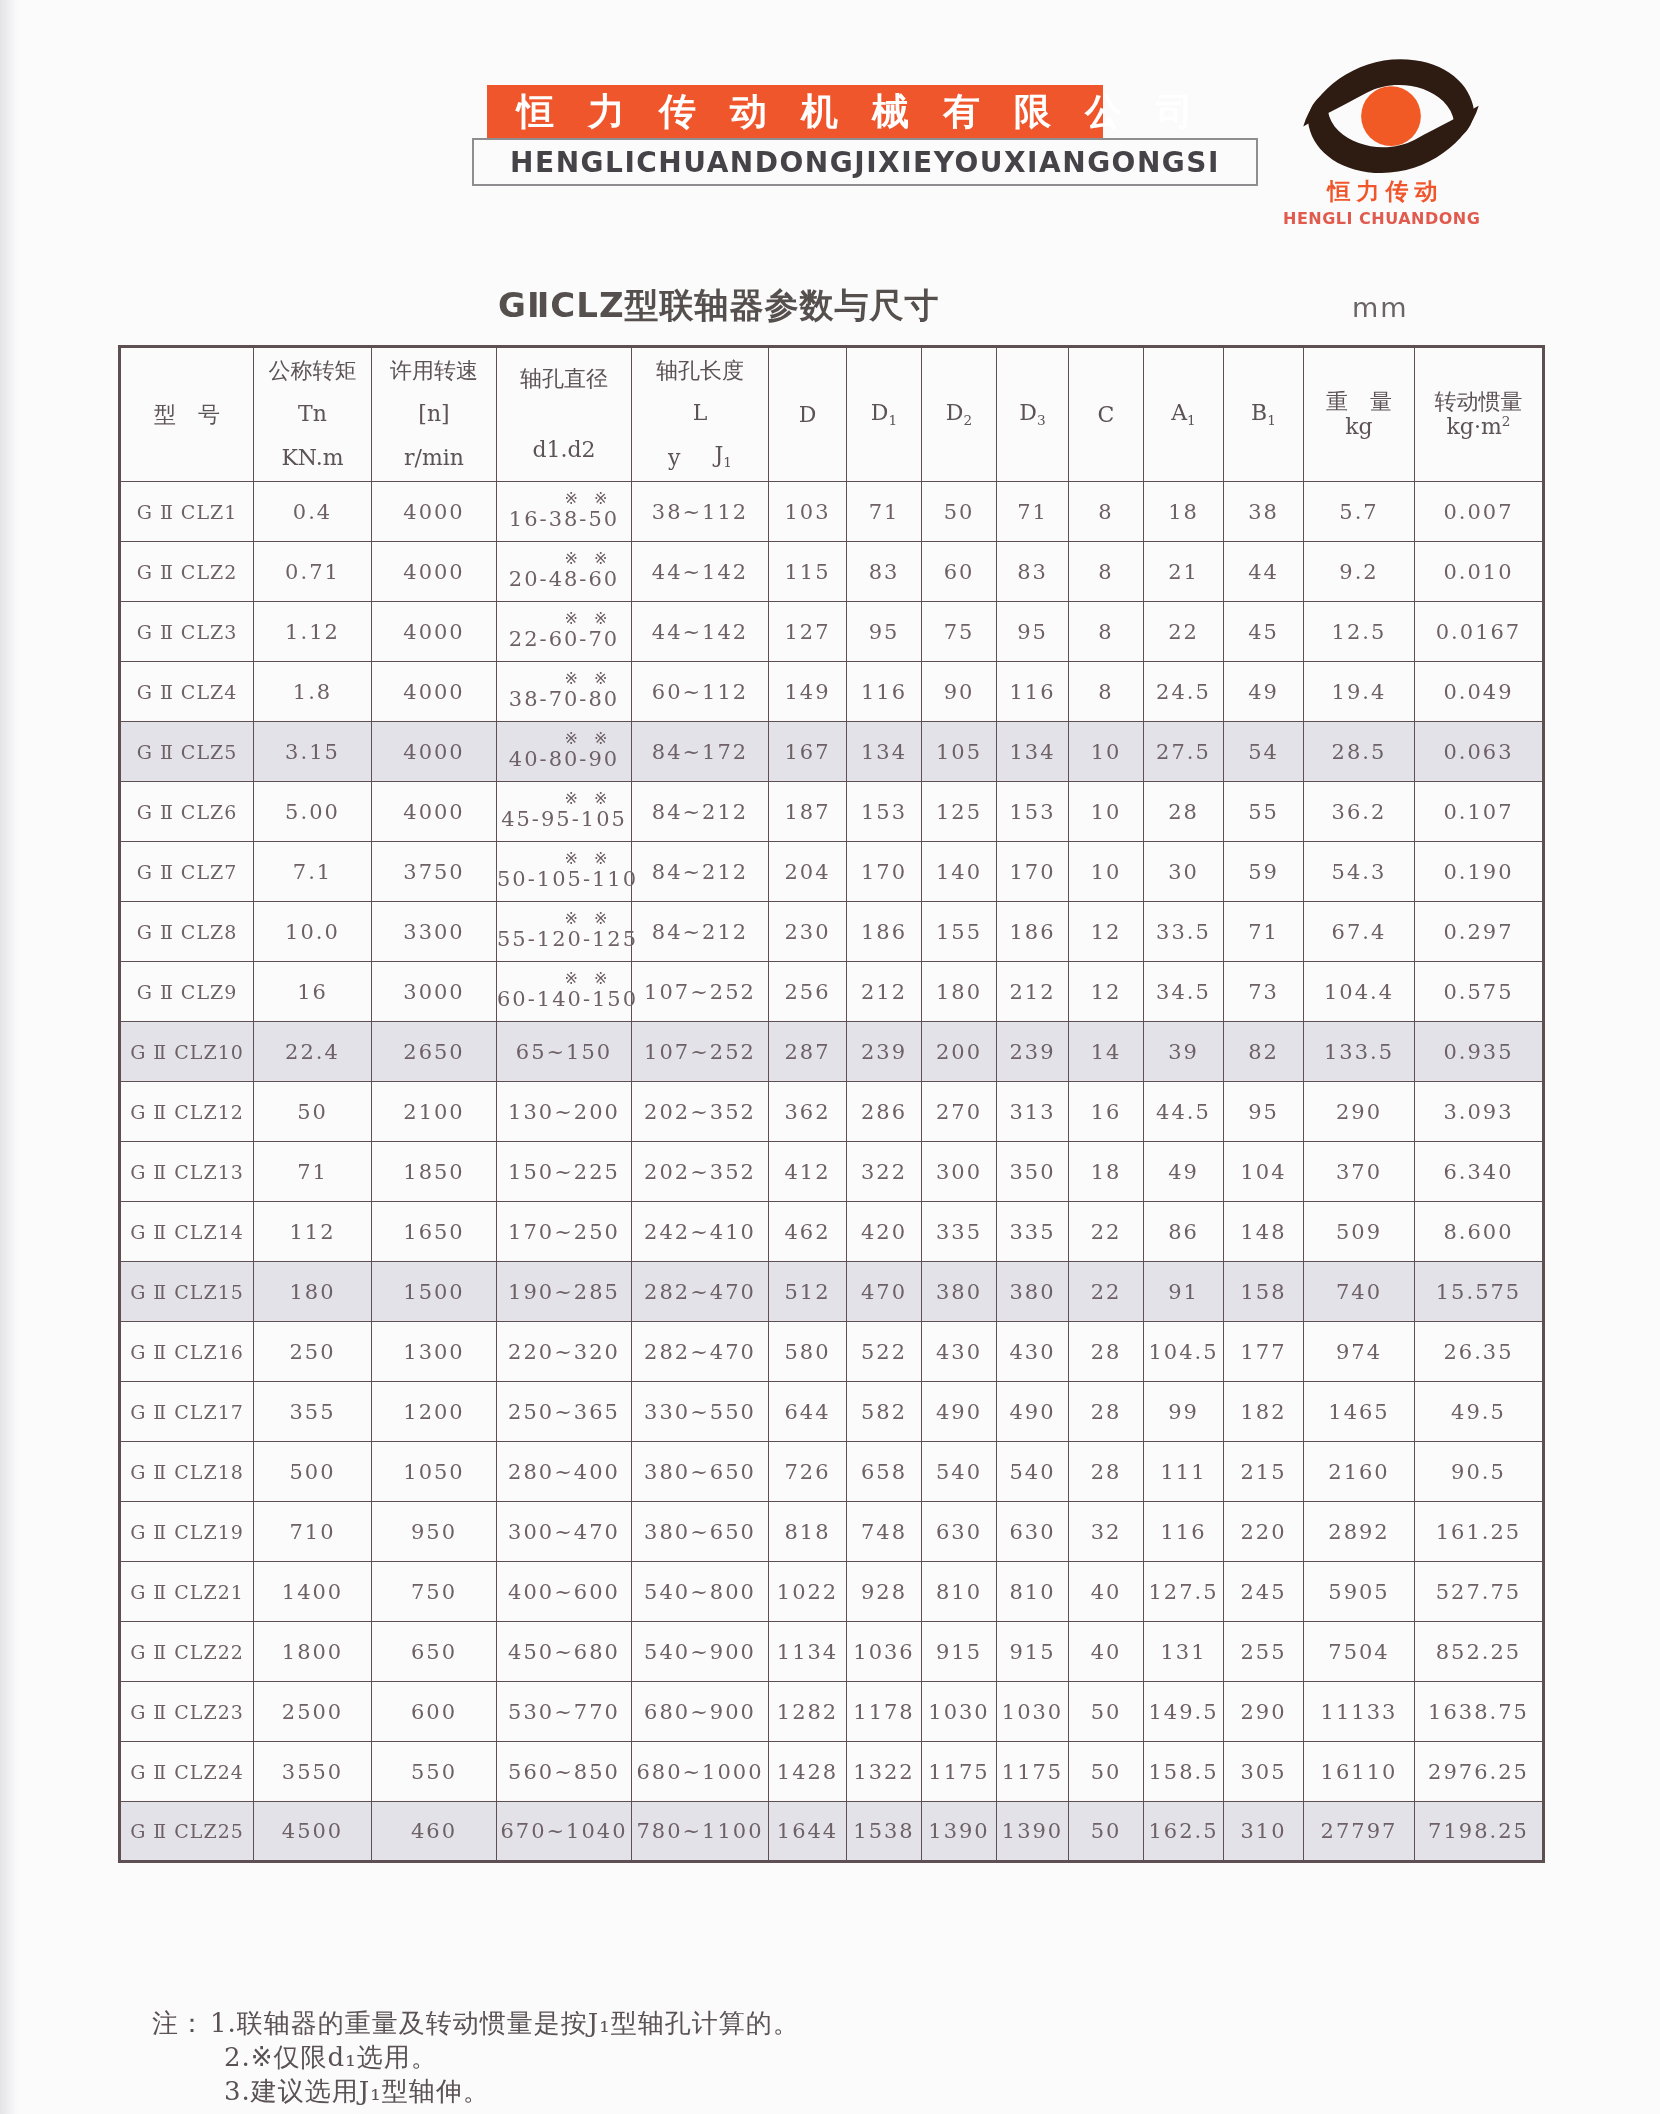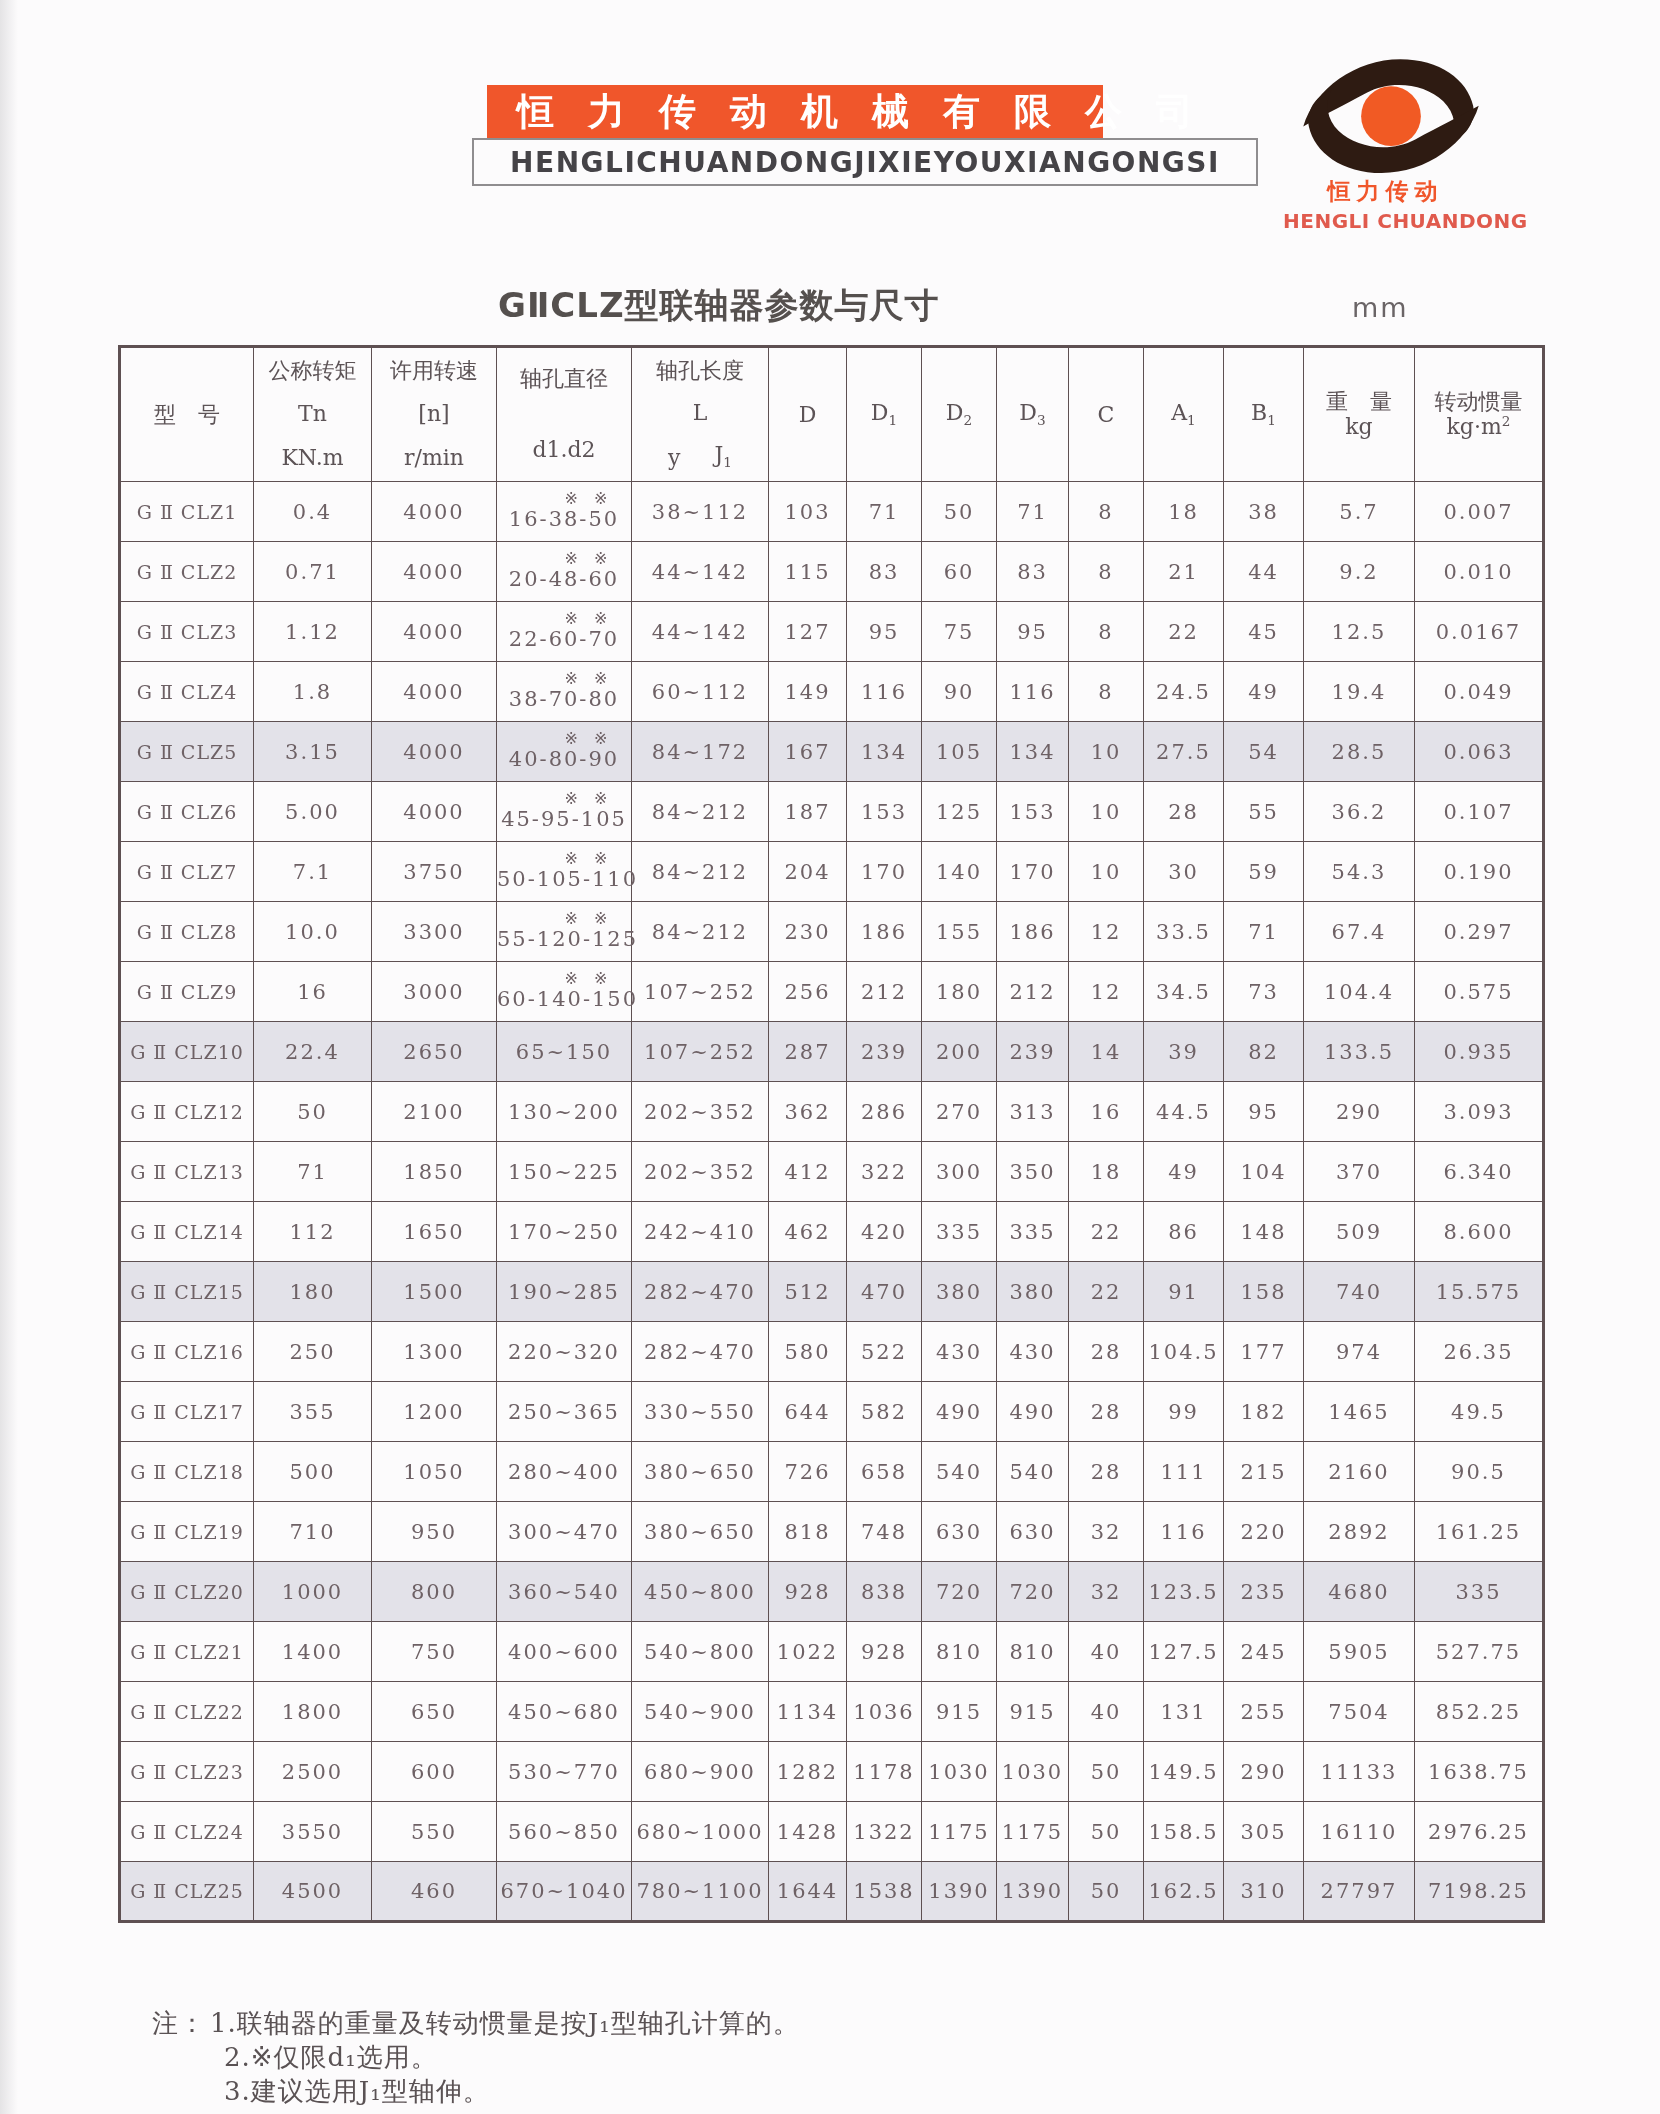--- a/index.html
+++ b/index.html
@@ -44,21 +44,21 @@
   .logo{position:absolute;left:1283px;top:48px;width:215px;}
   .logo svg{display:block;margin:0 auto;}
   .logo-circle{fill:var(--logo-circle);}
   .swoosh{fill:var(--logo-swoosh);}
   .logo-cn{
     margin-top:-12px;text-align:center;padding-right:10px;
     color:var(--logo-text-cn);font-weight:bold;font-size:23px;letter-spacing:6px;
     font-family:"DejaVu Sans","Liberation Sans",sans-serif;white-space:nowrap;
   }
   .logo-en{
-    text-align:center;color:var(--logo-text-en);font-weight:bold;font-size:20px;
+    text-align:left;color:var(--logo-text-en);font-weight:bold;font-size:16px;
     letter-spacing:0.5px;margin-top:2px;
     font-family:"DejaVu Sans","Liberation Sans",sans-serif;white-space:nowrap;
   }
 
   
   .page-title{
     position:absolute;left:498px;top:283px;
     font-family:"DejaVu Sans","Liberation Sans",sans-serif;
     font-weight:bold;font-size:34px;color:var(--title-text);letter-spacing:1px;
     white-space:nowrap;
@@ -538,39 +538,20 @@
       <td>818</td>
       <td>748</td>
       <td>630</td>
       <td>630</td>
       <td>32</td>
       <td>116</td>
       <td>220</td>
       <td>2892</td>
       <td>161.25</td>
     </tr>
-        <tr class="shaded">
-      <td class="model">G Ⅱ CLZ20</td>
-      <td>1000</td>
-      <td>800</td>
-      <td class="bore-cell">
-
-        <div class="bore-num">360~540</div>
-      </td>
-      <td>450~800</td>
-      <td>928</td>
-      <td>838</td>
-      <td>720</td>
-      <td>720</td>
-      <td>32</td>
-      <td>123.5</td>
-      <td>235</td>
-      <td>4680</td>
-      <td>335</td>
-    </tr>
         <tr>
       <td class="model">G Ⅱ CLZ21</td>
       <td>1400</td>
       <td>750</td>
       <td class="bore-cell">
 
         <div class="bore-num">400~600</div>
       </td>
       <td>540~800</td>
       <td>1022</td>

